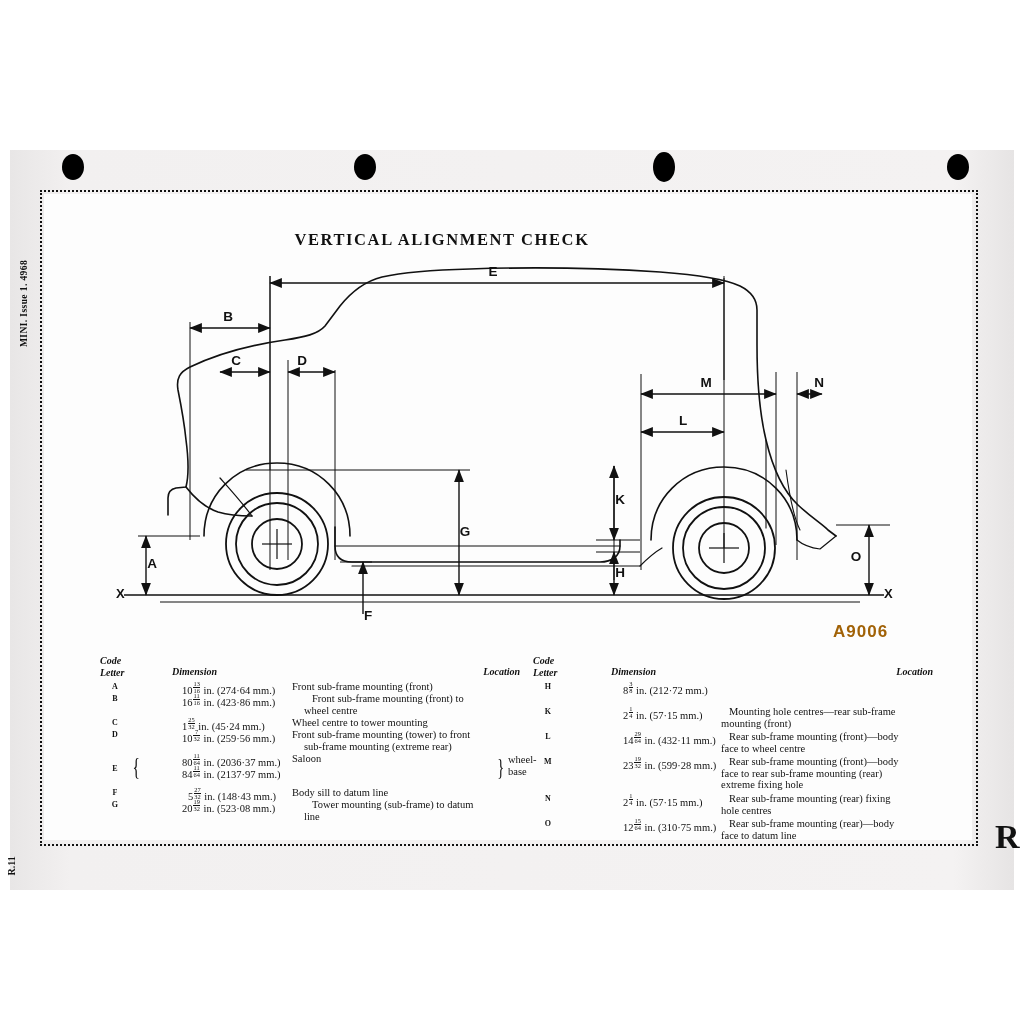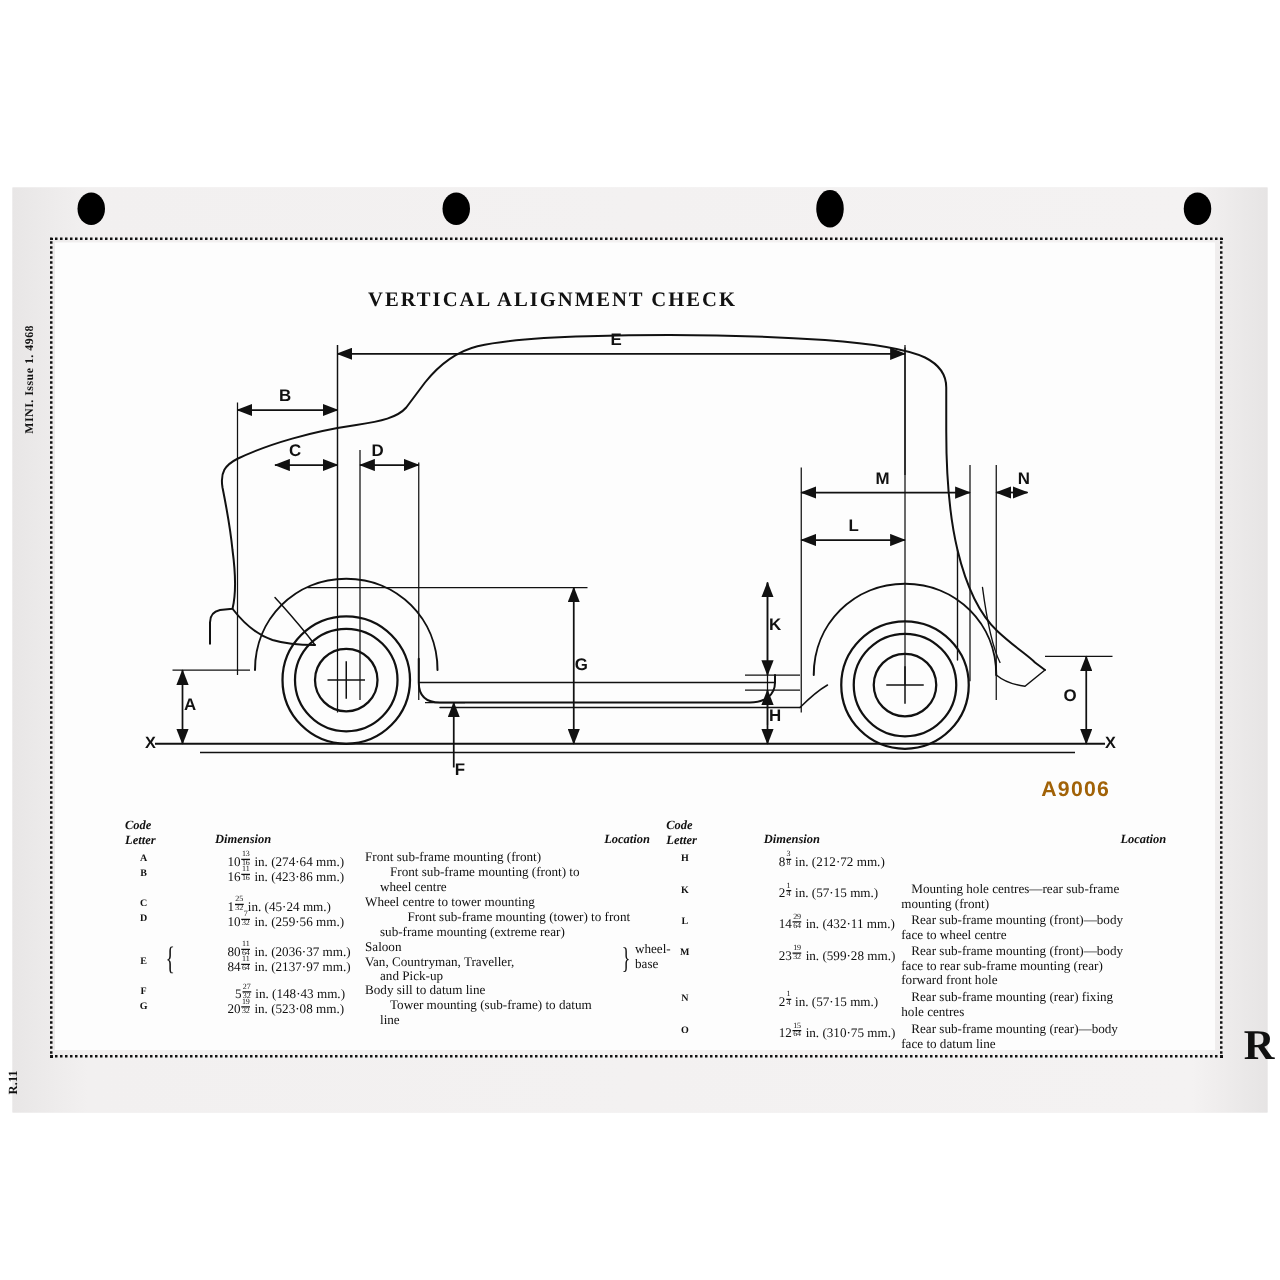--- a/index.html
+++ b/index.html
@@ -358,41 +358,37 @@
         <span class="kloc">Wheel centre to tower mounting</span>
       </div>
 
       <div class="krow" style="height:24px;">
         <span class="kcode">D</span>
         <span class="kdim">
           <span>10</span><span class="frac"><span class="n">7</span><span class="d">32</span></span>
           <span>in. (259·56 mm.)</span>
         </span>
         <span class="kloc">
-          <span style="display:block;text-align:center;">Front sub-frame mounting (tower) to front</span>
+          <span style="display:block;">Front sub-frame mounting (tower) to front</span>
           <span class="indent">sub-frame mounting (extreme rear)</span>
         </span>
       </div>
 
       <div class="erow">
         <span class="kcode" style="top:11px;">E</span>
         <span class="brace">{</span>
         <span class="kdim" style="top:0;">
           <span>80</span><span class="frac"><span class="n">11</span><span class="d">64</span></span>
           <span>in. (2036·37 mm.)</span>
         </span>
         <span class="kloc" style="top:0;position:absolute;">Saloon</span>
 
         <span class="kdim" style="top:12px;">
           <span>84</span><span class="frac"><span class="n">11</span><span class="d">64</span></span>
           <span>in. (2137·97 mm.)</span>
-        </span>
-        <span class="kloc" style="top:12px;position:absolute;">
-          <span style="display:block;">Van, Countryman, Traveller,</span>
-          <span class="indent">and Pick-up</span>
         </span>
 
         <span class="brace2">}</span>
         <span class="wbase">
           <span style="display:block;">wheel-</span>
           <span style="display:block;">base</span>
         </span>
       </div>
 
       <div class="krow" style="height:12px;">
@@ -461,21 +457,21 @@
 
       <div class="krow" style="height:37px;">
         <span class="kcode">M</span>
         <span class="kdim">
           <span>23</span><span class="frac"><span class="n">19</span><span class="d">32</span></span>
           <span>in. (599·28 mm.)</span>
         </span>
         <span class="kloc">
           <span class="just" style="display:block;">Rear sub-frame mounting (front)—body</span>
           <span class="indent">face to rear sub-frame mounting (rear)</span>
-          <span class="indent">forward front hole</span>
+          <span class="indent">extreme fixing hole</span>
         </span>
       </div>
 
       <div class="krow" style="height:25px;">
         <span class="kcode">N</span>
         <span class="kdim">
           <span>2</span><span class="frac"><span class="n">1</span><span class="d">4</span></span>
           <span>in. (57·15 mm.)</span>
         </span>
         <span class="kloc">

